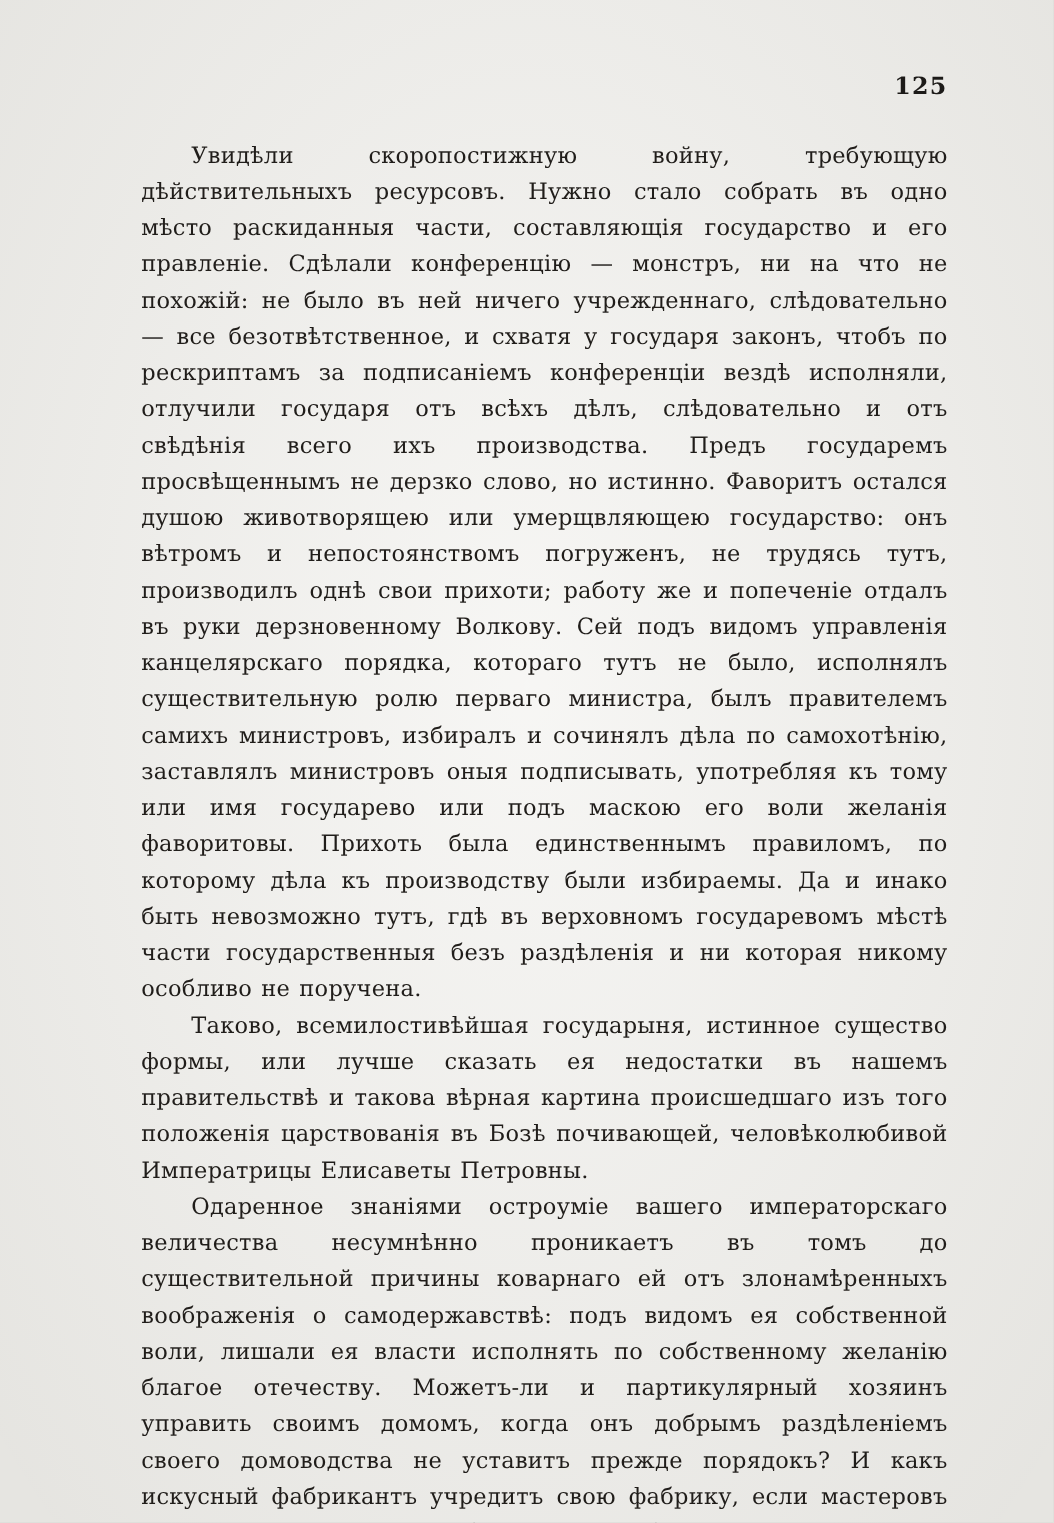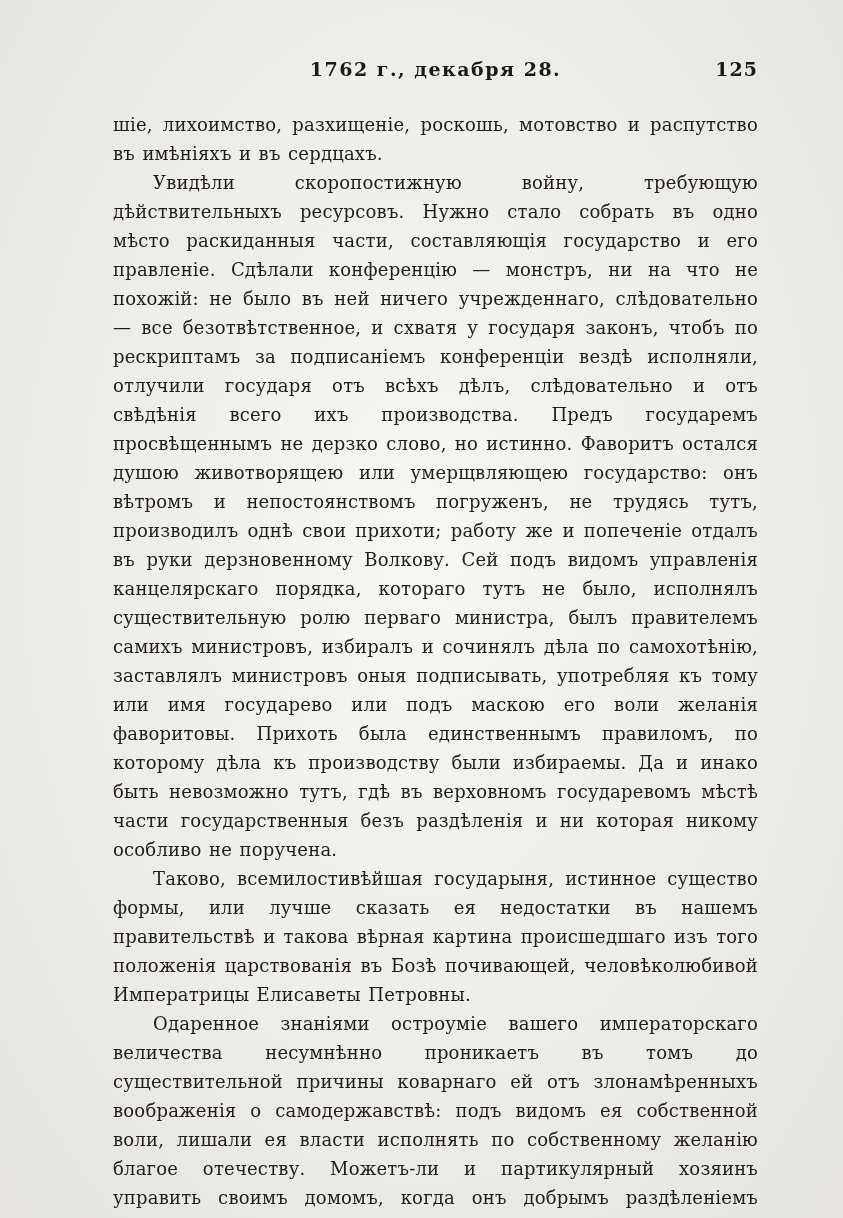--- a/index.html
+++ b/index.html
@@ -61,24 +61,22 @@
   .para.no-indent {
     text-indent: 0;
   }
 </style>
 </head>
 <body>
 
 <div class="scan-page">
 
   <div class="page-header">
-    <div class="header-date">1762 г., декабря 28.</div>
     <div class="page-number">125</div>
   </div>
 
   <main class="text-block">
-    <p class="para no-indent">шіе, лихоимство, разхищеніе, роскошь, мотовство и распутство въ имѣніяхъ и въ сердцахъ.</p>
     <p class="para">Увидѣли скоропостижную войну, требующую дѣйствительныхъ ресурсовъ. Нужно стало собрать въ одно мѣсто раскиданныя части, составляющія государство и его правленіе. Сдѣлали конференцію — монстръ, ни на что не похожій: не было въ ней ничего учрежденнаго, слѣдовательно — все безотвѣтственное, и схватя у государя законъ, чтобъ по рескриптамъ за подписаніемъ конференціи вездѣ исполняли, отлучили государя отъ всѣхъ дѣлъ, слѣдовательно и отъ свѣдѣнія всего ихъ производства. Предъ государемъ просвѣщеннымъ не дерзко слово, но истинно. Фаворитъ остался душою животворящею или умерщвляющею государство: онъ вѣтромъ и непостоянствомъ погруженъ, не трудясь тутъ, производилъ однѣ свои прихоти; работу же и попеченіе отдалъ въ руки дерзновенному Волкову. Сей подъ видомъ управленія канцелярскаго порядка, котораго тутъ не было, исполнялъ существительную ролю перваго министра, былъ правителемъ самихъ министровъ, избиралъ и сочинялъ дѣла по самохотѣнію, заставлялъ министровъ оныя подписывать, употребляя къ тому или имя государево или подъ маскою его воли желанія фаворитовы. Прихоть была единственнымъ правиломъ, по которому дѣла къ производству были избираемы. Да и инако быть невозможно тутъ, гдѣ въ верховномъ государевомъ мѣстѣ части государственныя безъ раздѣленія и ни которая никому особливо не поручена.</p>
     <p class="para">Таково, всемилостивѣйшая государыня, истинное существо формы, или лучше сказать ея недостатки въ нашемъ правительствѣ и такова вѣрная картина происшедшаго изъ того положенія царствованія въ Бозѣ почивающей, человѣколюбивой Императрицы Елисаветы Петровны.</p>
     <p class="para">Одаренное знаніями остроуміе вашего императорскаго величества несумнѣнно проникаетъ въ томъ до существительной причины коварнаго ей отъ злонамѣренныхъ воображенія о самодержавствѣ: подъ видомъ ея собственной воли, лишали ея власти исполнять по собственному желанію благое отечеству. Можетъ-ли и партикулярный хозяинъ управить своимъ домомъ, когда онъ добрымъ раздѣленіемъ своего домоводства не уставитъ прежде порядокъ? И какъ искусный фабрикантъ учредитъ свою фабрику, если мастеровъ не по знанію, но по любви къ нимъ будетъ распоряжать по станамъ разныхъ работъ? Нашъ сапожный мастеръ не мѣшаетъ подмастерью съ работникомъ и нанимаетъ каждаго къ своему званію. А мнѣ, напротивъ того, случилося слышать у престола государева отъ людей, его окружающихъ, пословицу льстивую за штатское правило: была бы милость, всякова на все станетъ. Сіе же конечно исполнялося: фаверъ и милость къ персонамъ были претворяемы въ довѣренность, разумно принадлежащую тѣмъ людямъ,</p>
   </main>
 
 </div>
 
 </body></html>

